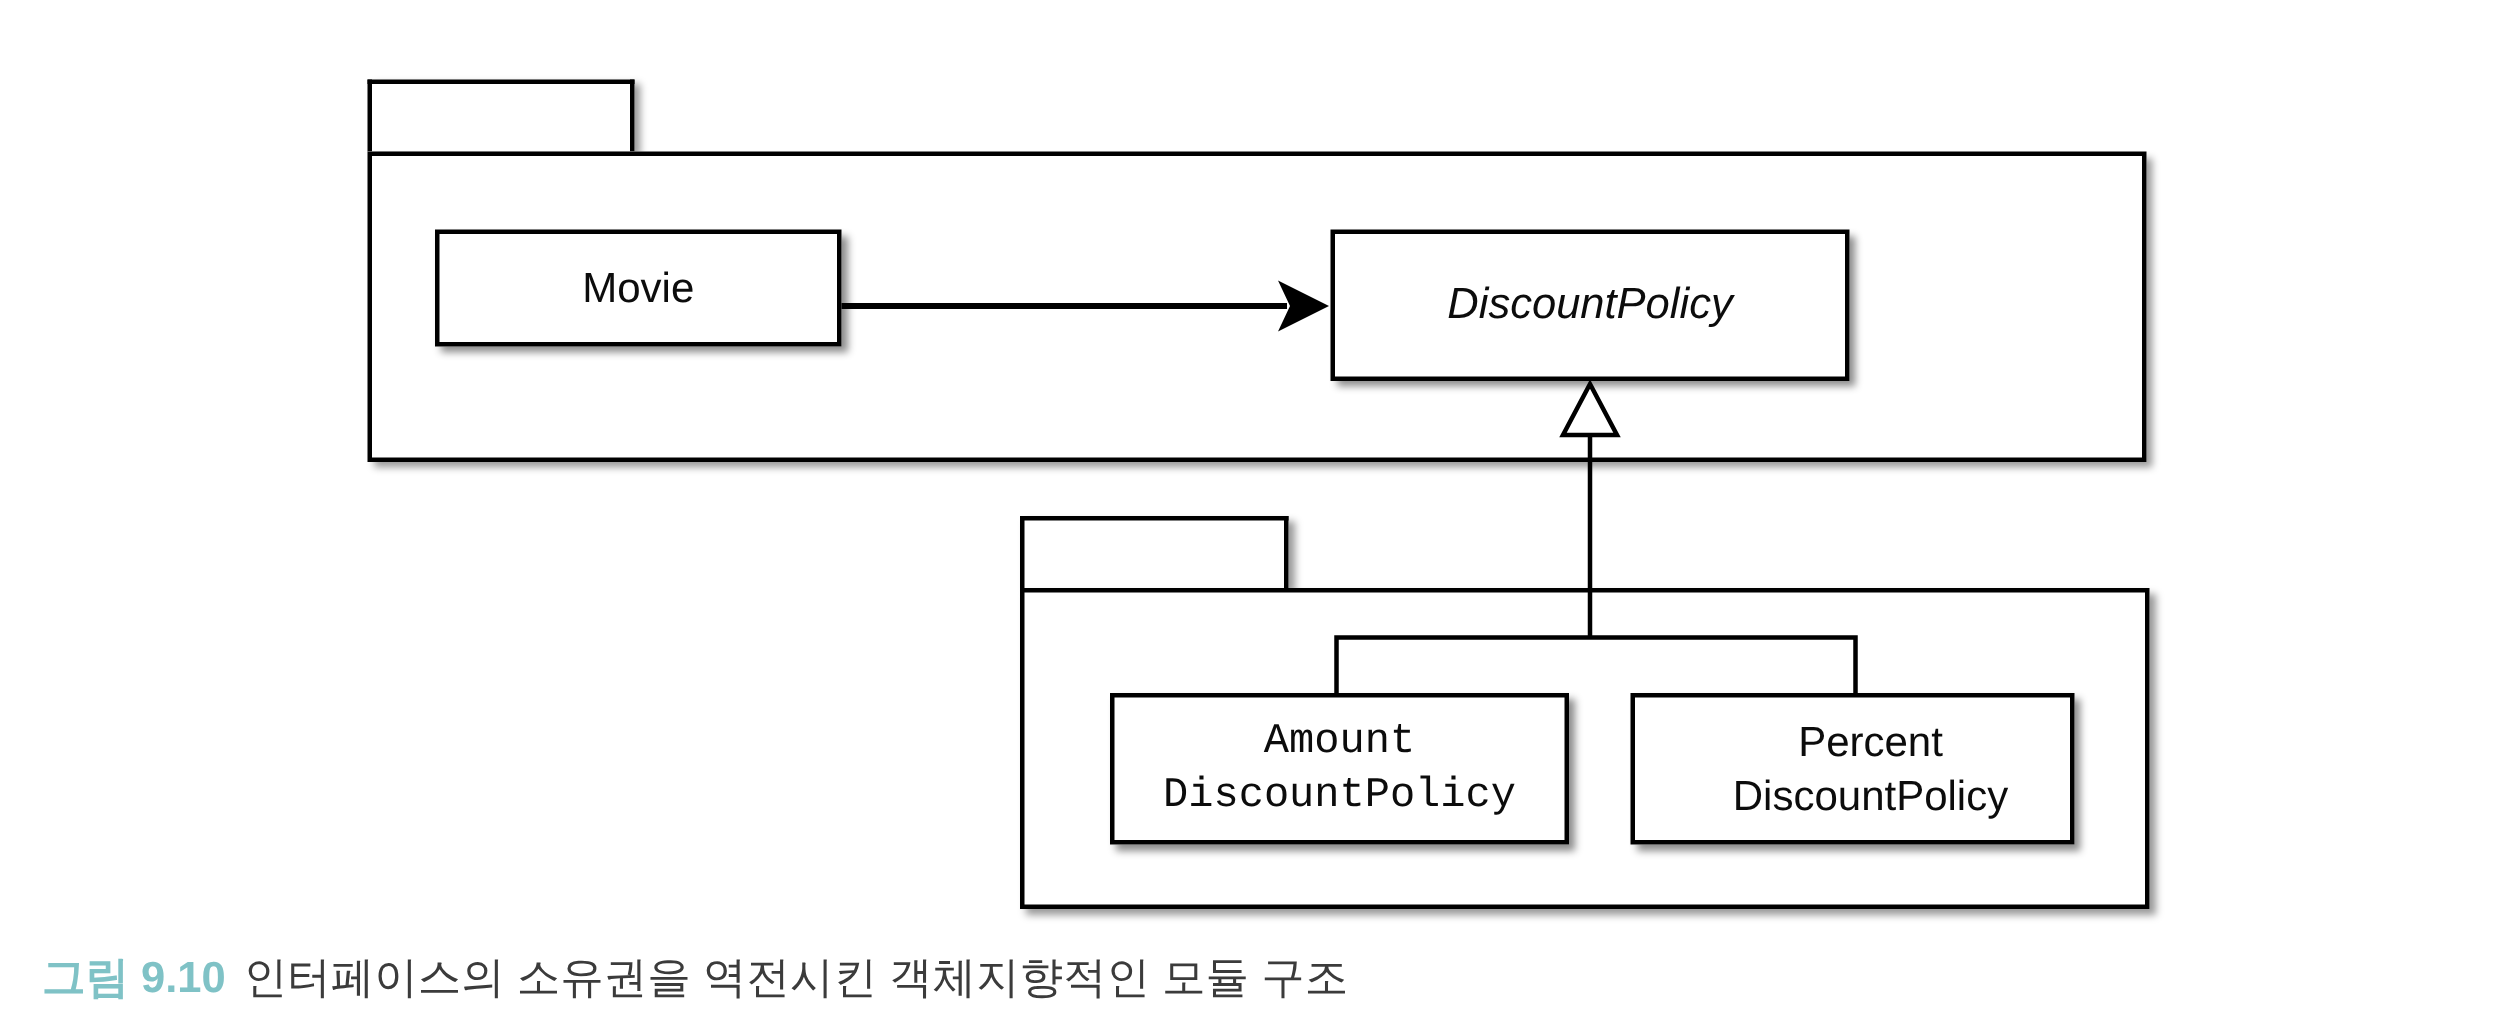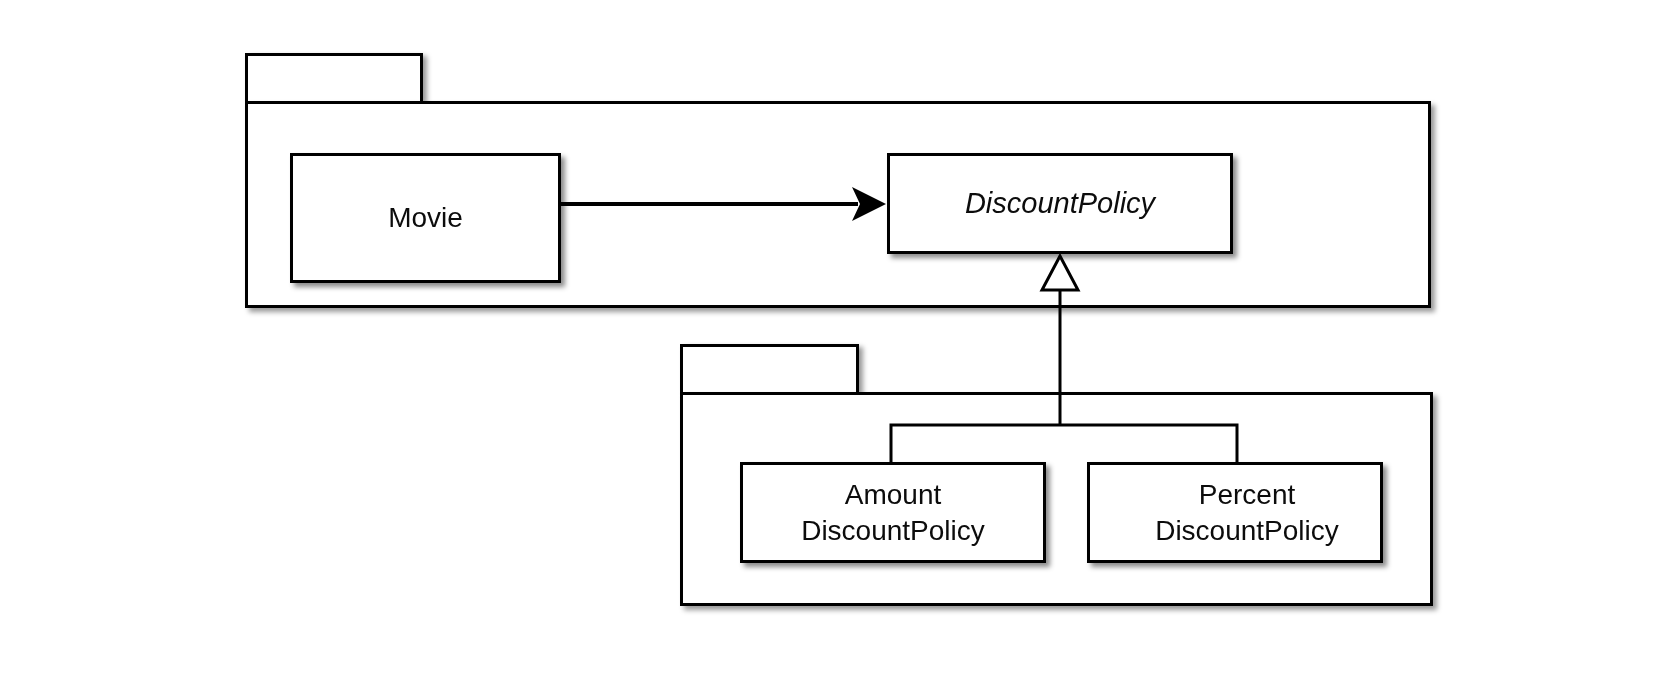--- a/index.html
+++ b/index.html
@@ -82,42 +82,45 @@
 <body>
 
 <div id="canvas">
 
   <div class="pkg-tab z1" style="left:245px; top:53px; width:178px; height:48px;"></div>
   <div class="pkg-body z1" style="left:245px; top:101px; width:1186px; height:207px;"></div>
 
   <div class="pkg-tab z1" style="left:680px; top:344px; width:179px; height:48px;"></div>
   <div class="pkg-body z1" style="left:680px; top:392px; width:753px; height:214px;"></div>
 
-  <div class="uml-class z2" style="left:290px; top:153px; width:271px; height:130px;">
+  <div class="uml-class z2" style="left:290px; top:153px; width:271px; height:78px;">
     <span>Movie</span>
   </div>
 
   <div class="uml-class italic z2" style="left:887px; top:153px; width:346px; height:101px;">
     <span>DiscountPolicy</span>
   </div>
 
-  <div class="uml-class z2" style="left:740px; top:462px; width:306px; height:101px;">
+  <div class="uml-class z2" style="left:740px; top:462px; width:306px; height:101px;font-family:Liberation Mono, monospace;">
     <span>Amount</span>
     <span>DiscountPolicy</span>
   </div>
 
   <div class="uml-class z2" style="left:1087px; top:462px; width:296px; height:101px;padding-left:24px;">
     <span>Percent</span>
     <span>DiscountPolicy</span>
   </div>
 
   <svg id="connectors" viewBox="0 0 1678 688">
 
     <line x1="561" y1="204" x2="858" y2="204" stroke="#000000" stroke-width="4"></line>
     <path d="M 886,204 L 852,187 L 860,204 L 852,221 Z" fill="#000000"></path>
 
     <polygon points="1060,256 1042,290 1078,290" fill="#ffffff" stroke="#000000" stroke-width="3"></polygon>
     <line x1="1060" y1="290" x2="1060" y2="425" stroke="#000000" stroke-width="3"></line>
     <path d="M 891,462 L 891,425 L 1237,425 L 1237,462" fill="none" stroke="#000000" stroke-width="3"></path>
   </svg>
 
+  <div class="caption z3">
+    <span class="fig-label">그림 9.10</span><span class="fig-text">인터페이스의 소유권을 역전시킨 객체지향적인 모듈 구조</span>
+  </div>
 
 </div>
 
 </body></html>

